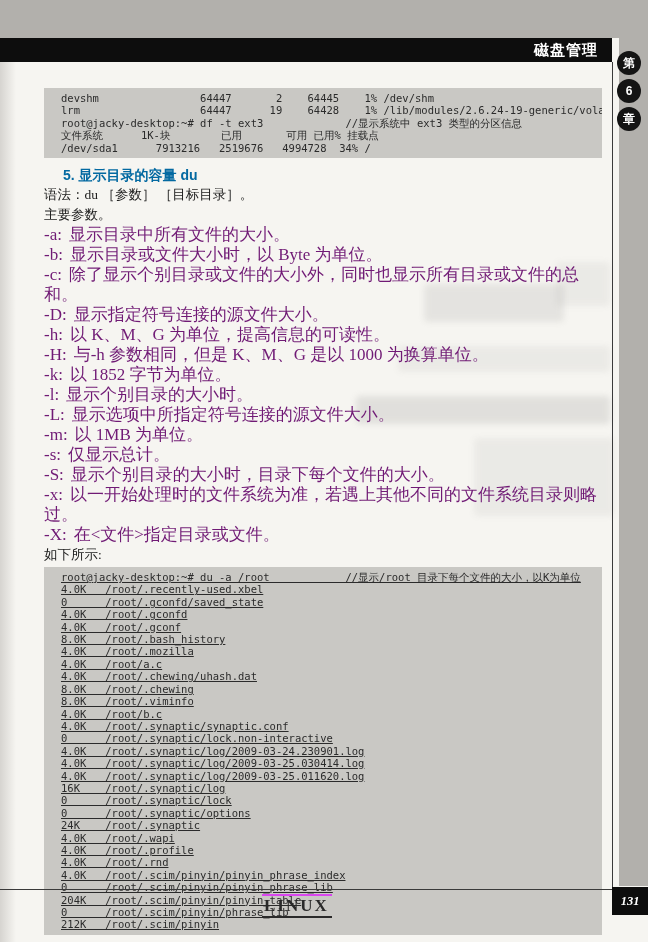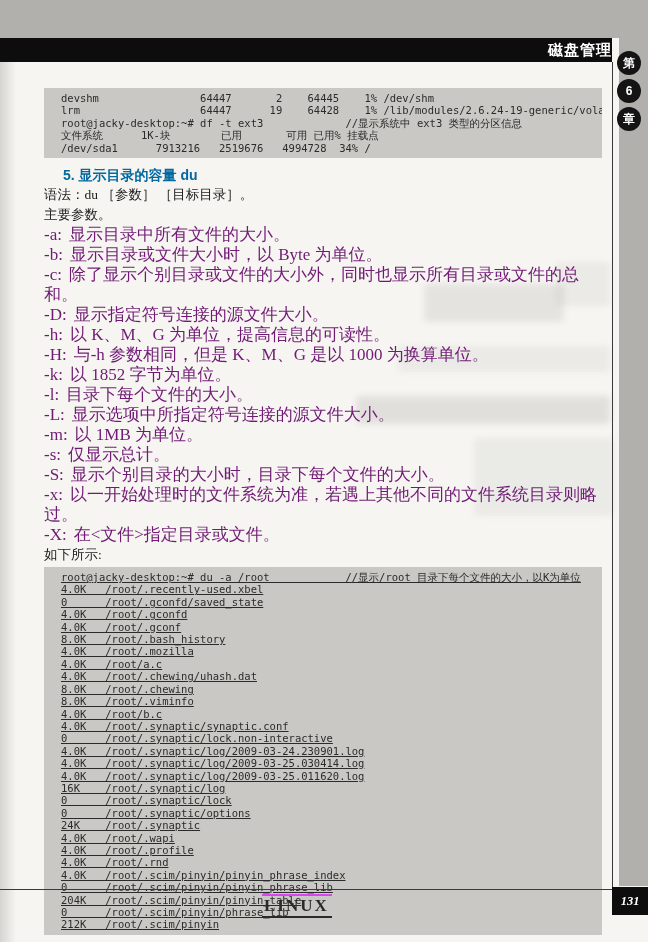--- a/index.html
+++ b/index.html
@@ -18,21 +18,21 @@
   }
 
   
   .header-bar {
     position:absolute; left:0; top:38px; width:612px; height:24px;
     background:#0d0d0d; color:#ffffff;
     display:flex; align-items:center; justify-content:flex-end;
   }
   .header-bar .title {
     font-family:"Liberation Sans", sans-serif; font-weight:bold;
-    font-size:15px; letter-spacing:1px;
+    font-size:15px; padding-right:14px; letter-spacing:1px;
   }
 
   
   .chapter-tab { position:absolute; left:617px; top:51px; width:26px; }
   .chapter-circle {
     width:24px; height:24px; border-radius:50%;
     background:#141414; color:#ffffff; margin-bottom:4px;
     display:flex; align-items:center; justify-content:center;
     font-family:"Liberation Sans", sans-serif; font-weight:bold; font-size:12px;
   }
@@ -134,21 +134,21 @@
           <div class="param-line"><span class="flag">-c:</span><span>除了显示个别目录或文件的大小外，同时也显示所有目录或文件的总和。</span></div>
 
           <div class="param-line"><span class="flag">-D:</span><span>显示指定符号连接的源文件大小。</span></div>
 
           <div class="param-line"><span class="flag">-h:</span><span>以 K、M、G 为单位，提高信息的可读性。</span></div>
 
           <div class="param-line"><span class="flag">-H:</span><span>与-h 参数相同，但是 K、M、G 是以 1000 为换算单位。</span></div>
 
           <div class="param-line"><span class="flag">-k:</span><span>以 1852 字节为单位。</span></div>
 
-          <div class="param-line"><span class="flag">-l:</span><span>目录下每个文件的大小。</span></div>
+          <div class="param-line"><span class="flag">-l:</span><span>显示个别目录的大小时。</span></div>
 
           <div class="param-line"><span class="flag">-L:</span><span>显示选项中所指定符号连接的源文件大小。</span></div>
 
           <div class="param-line"><span class="flag">-m:</span><span>以 1MB 为单位。</span></div>
 
           <div class="param-line"><span class="flag">-s:</span><span>仅显示总计。</span></div>
 
           <div class="param-line"><span class="flag">-S:</span><span>显示个别目录的大小时，目录下每个文件的大小。</span></div>
 
           <div class="param-line"><span class="flag">-x:</span><span>以一开始处理时的文件系统为准，若遇上其他不同的文件系统目录则略过。</span></div>

